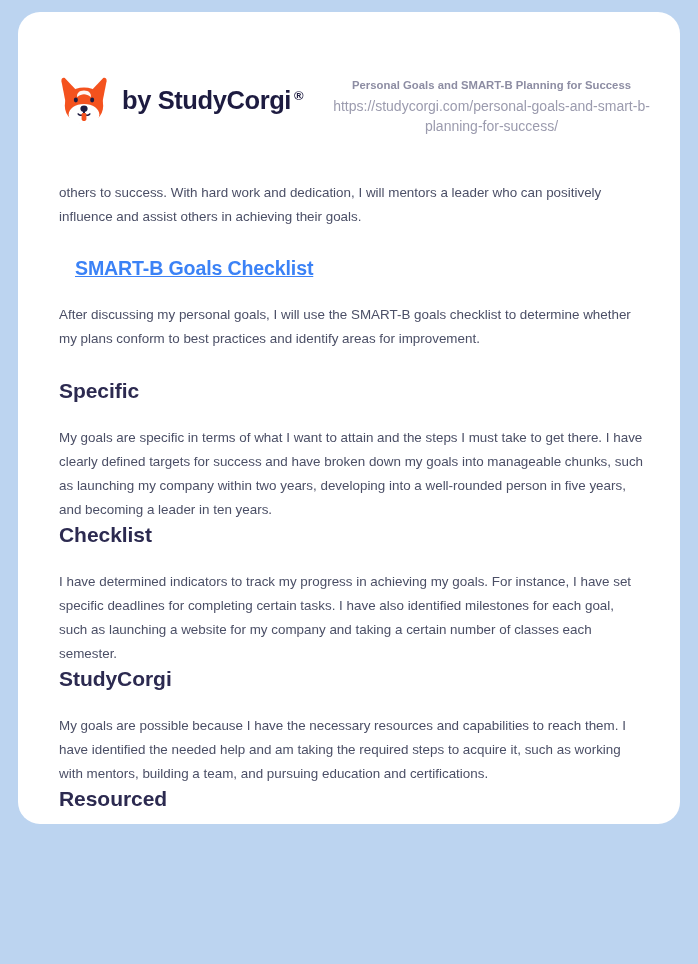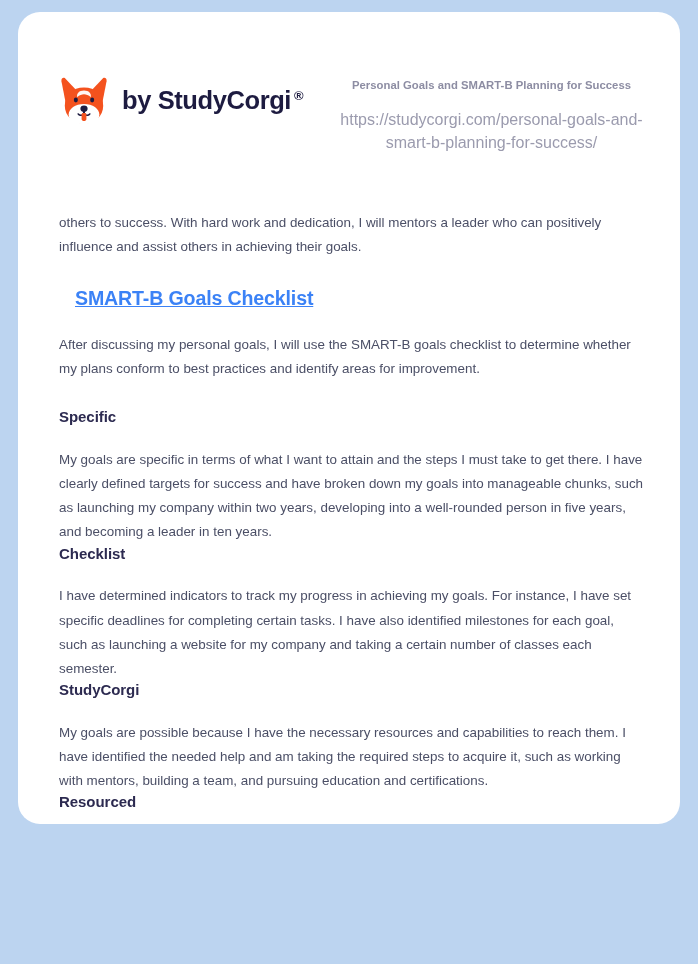--- a/index.html
+++ b/index.html
@@ -79,24 +79,24 @@
   .header-title {
     font-size: 11.3px;
     font-weight: bold;
     color: #8d8da3;
     line-height: 1.35;
     letter-spacing: 0.02px;
     margin: 0 0 3px 0;
   }
 
   .header-url {
-    font-size: 16px;
+    font-size: 14px;
     color: #9b9bae;
     line-height: 1.42;
-    margin: 16px;
+    margin: 4px;
     word-break: break-word;
   }
 
   
   .doc-body {
     padding: 0 36px 0 41px;
     box-sizing: border-box;
     margin-top: 40px;
   }
 
@@ -114,21 +114,21 @@
     font-size: 19.6px;
     font-weight: bold;
     color: #3b82f6;
     margin: 0 0 22px 16px;
     line-height: 1.25;
     letter-spacing: -0.15px;
     text-decoration: underline;
   }
 
   h3.sub-title {
-    font-size: 15px;
+    font-size: 21px;
     font-weight: bold;
     color: #2c2a50;
     margin: 0 0 21px 0;
     line-height: 1.25;
     letter-spacing: -0.05px;
   }
 
   .section-block { margin-bottom: 0; }
 </style>
 </head>

